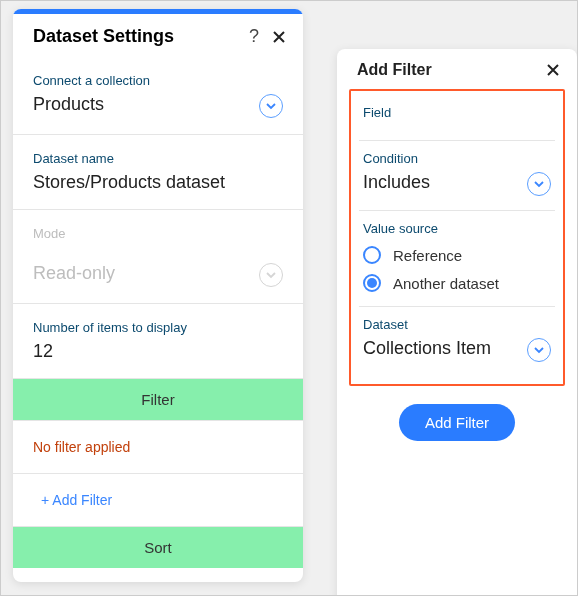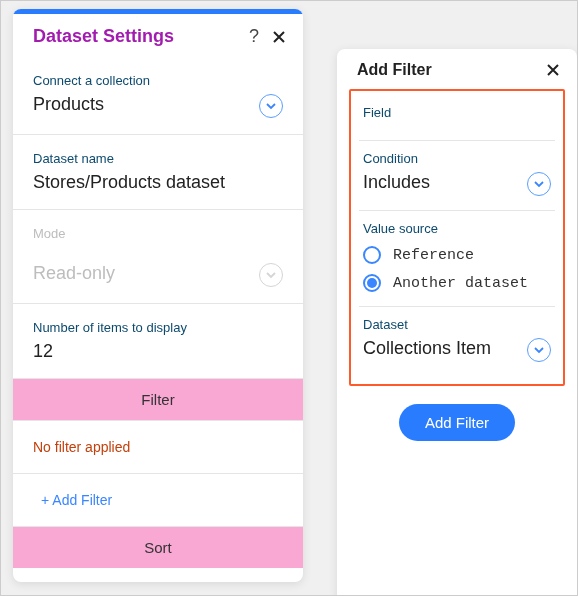--- a/index.html
+++ b/index.html
@@ -35,21 +35,21 @@
     background: #2a7cff;
   }
   .panel-header {
     display: flex;
     align-items: center;
     padding: 12px 16px 10px 20px;
   }
   .panel-title {
     font-size: 18px;
     font-weight: 700;
-    color: #a21caf;
+    color: #000000;
     flex: 1;
   }
   .panel-title-sm {
     font-size: 16px;
     font-weight: 700;
     color: #222;
     flex: 1;
   }
   .help-icon {
     font-size: 18px;
@@ -102,21 +102,21 @@
     align-items: center;
     justify-content: center;
     cursor: pointer;
   }
   .chevron svg { width: 12px; height: 12px; }
   .chevron-disabled {
     border-color: #d5d5d5;
   }
   .chevron-disabled svg path { stroke: #d5d5d5; }
   .section-header {
-    background: #f9a8d4;
+    background: #86efac;
     text-align: center;
     padding: 12px;
     font-size: 15px;
     color: #333;
     border-bottom: 1px solid #e5e5e5;
   }
   .no-filter {
     padding: 18px 20px;
     font-size: 14px;
     color: #c2410c;
@@ -138,21 +138,20 @@
   .rsection {
     padding: 10px 4px 14px 4px;
     border-bottom: 1px solid #e5e5e5;
   }
   .rsection:last-child { border-bottom: none; }
   .radio-row {
     display: flex;
     align-items: center;
     margin-top: 10px;
     cursor: pointer;
-    font-family: Liberation Mono, monospace;
   }
   .radio {
     width: 18px;
     height: 18px;
     border: 2px solid #3a86ff;
     border-radius: 50%;
     margin-right: 12px;
     display: inline-flex;
     align-items: center;
     justify-content: center;

